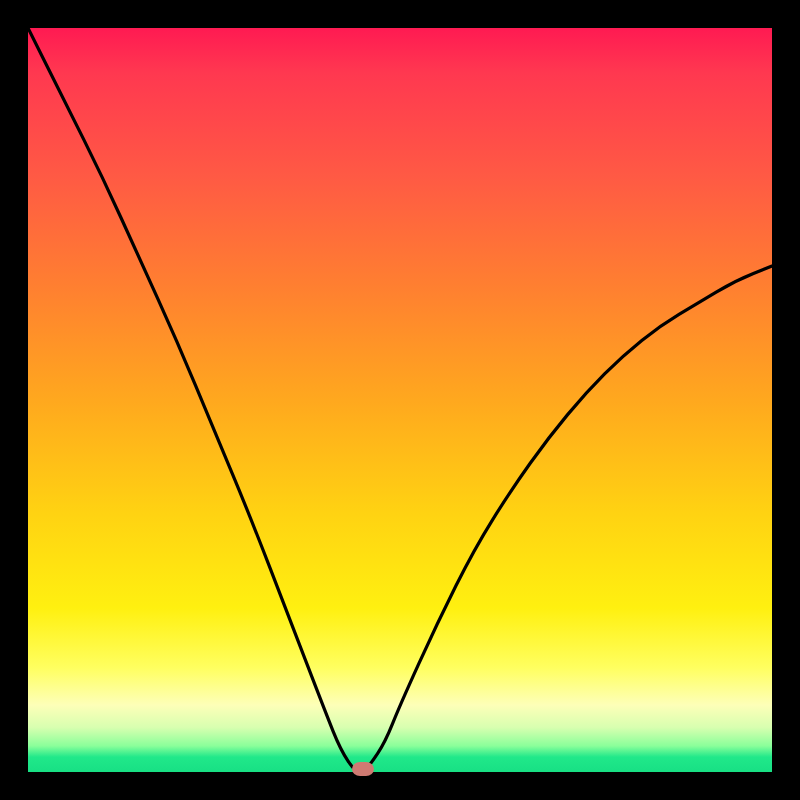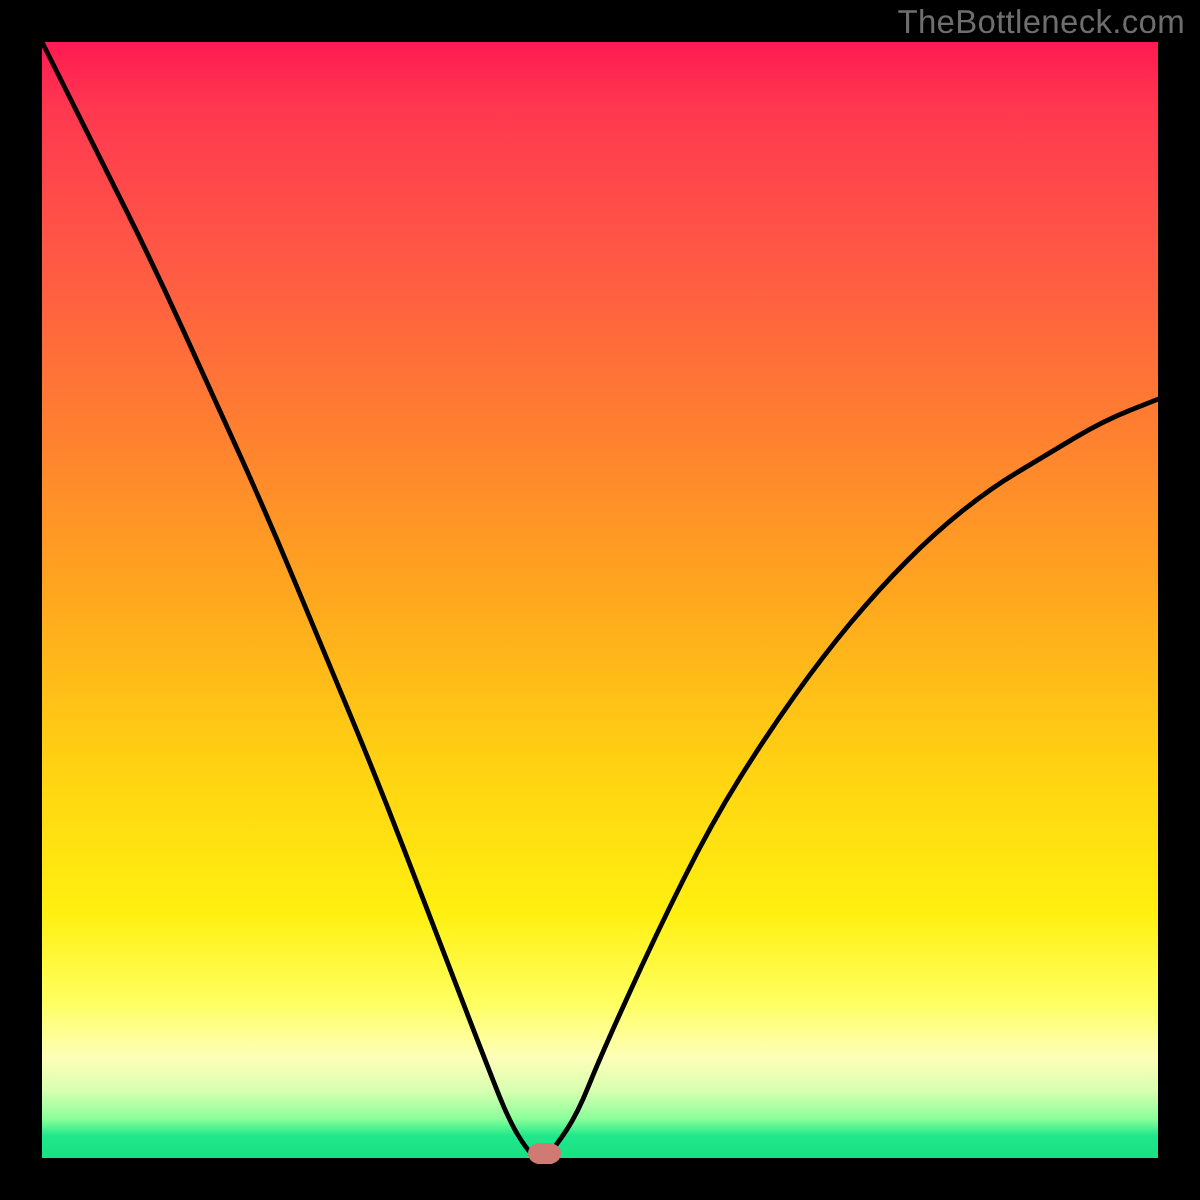--- a/index.html
+++ b/index.html
@@ -64,21 +64,20 @@
     width: 22px;
     height: 14px;
     border-radius: 8px / 7px;
     background: #cf7a72;
   }
 </style>
 </head>
 <body>
 
 <div class="frame">
-  <div class="watermark">TheBottleneck.com</div>
 
   <div class="plot">
     <svg class="curve" viewBox="0 0 744 744" preserveAspectRatio="none">
       <path id="curve-path" fill="none" stroke="#000" stroke-width="3.2" stroke-linecap="round" d="M 0 0 Q 0 0 18.6 37.19999999999999 Q 37.2 74.39999999999998 55.800000000000004 111.59999999999997 Q 74.4 148.79999999999995 93 189.71999999999997 Q 111.6 230.64 130.2 271.56 Q 148.8 312.48 167.4 357.12 Q 186 401.76 204.6 446.4 Q 223.2 491.03999999999996 241.79999999999998 539.4 Q 260.4 587.76 279 636.12 Q 297.6 684.48 305.03999999999996 703.0799999999999 Q 312.47999999999996 721.68 319.91999999999996 732.8399999999999 Q 327.36 744 331.08000000000004 744 Q 334.8 744 338.52 740.28 Q 342.24 736.56 349.68 725.4 Q 357.12 714.24 364.56 695.64 Q 372 677.04 390.6 636.12 Q 409.20000000000005 595.2 427.8 558 Q 446.4 520.8 465 491.03999999999996 Q 483.6 461.28 502.2 435.24 Q 520.8 409.2 539.4 386.88 Q 558 364.56 576.6 345.96 Q 595.2 327.35999999999996 613.8 312.48 Q 632.4 297.6 651 286.44 Q 669.6 275.28 688.2 264.12 Q 706.8 252.95999999999998 725.4 245.51999999999998 T 744 238.07999999999998"></path>
     </svg>
     <div class="marker" id="marker" style="left: 323.8px; top: 734px;"></div>
   </div>
 </div>
 
 </body></html>

